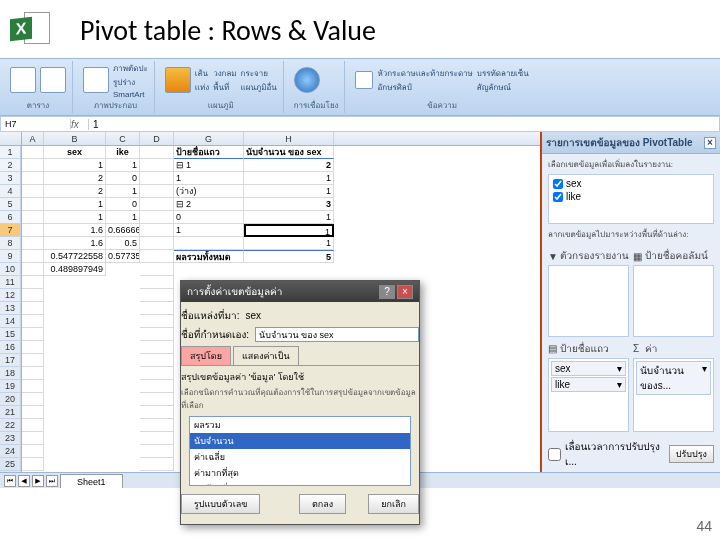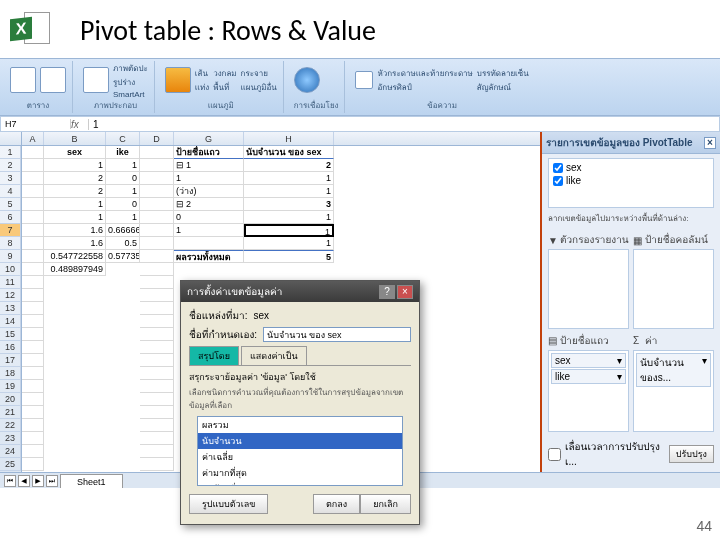--- a/index.html
+++ b/index.html
@@ -48,30 +48,30 @@
 .fp-chk input{width:10px;height:10px}
 .fp-areas{display:grid;grid-template-columns:1fr 1fr;gap:4px;padding:4px 6px;flex:1}
 .fp-area{display:flex;flex-direction:column}
 .fp-area-lbl{font-size:8px;color:#444;margin-bottom:2px;display:flex;align-items:center;gap:2px}
 .fp-area-box{background:#fff;border:1px solid #b8cce4;flex:1;min-height:38px;padding:2px}
 .fp-item{background:#f0f4fa;border:1px solid #b8cce4;padding:1px 3px;font-size:8px;margin-bottom:1px;display:flex;justify-content:space-between}
 .fp-foot{padding:3px 6px;display:flex;align-items:center;gap:4px;font-size:8px}
 .dialog{position:absolute;left:180px;top:280px;width:240px;background:#ece9d8;border:1px solid #555;box-shadow:3px 3px 8px rgba(0,0,0,.4);z-index:10}
 .dlg-title{background:linear-gradient(#5a5a5a,#3a3a3a);color:#fff;padding:3px 6px;font-size:10px;display:flex;justify-content:space-between;align-items:center}
 .dlg-x{background:#c94f4f;color:#fff;width:16px;height:14px;text-align:center;line-height:12px;border:1px solid #888;cursor:pointer}
-.dlg-body{padding:6px 8px}
+.dlg-body{padding:6px 0}
 .dlg-row{display:flex;align-items:center;gap:6px;margin-bottom:4px;font-size:9px}
 .dlg-input{flex:1;border:1px solid #7a9bc4;padding:1px 3px;background:#fff;height:15px;font-size:9px}
 .dlg-tabs{display:flex;border-bottom:1px solid #999;margin:4px 0}
 .dlg-tab{padding:2px 8px;border:1px solid #999;border-bottom:none;background:#ece9d8;font-size:9px;margin-right:2px}
-.dlg-tab.active{background:#14b8a6}
+.dlg-tab.active{background:#fca5a5}
 .dlg-list{background:#fff;border:1px solid #7a9bc4;height:70px;overflow:auto;margin:4px 8px}
 .dlg-list-item{padding:1px 4px;font-size:9px}
 .dlg-list-item.sel{background:#3166c4;color:#fff}
-.dlg-btns{display:flex;justify-content:flex-end;gap:0;padding:4px 0}
+.dlg-btns{display:flex;justify-content:flex-end;gap:22px;padding:4px 0}
 .dlg-btn{padding:2px 12px;border:1px solid #999;background:linear-gradient(#fff,#e0e0e0);font-size:9px;cursor:pointer}
 .sheet-tabs{height:16px;background:#dce6f2;border-top:1px solid #9cb6d6;display:flex;align-items:center;padding:0 4px;gap:2px}
 .nav-btn{width:12px;height:12px;border:1px solid #999;background:#fff;font-size:7px;text-align:center;line-height:10px}
 .stab{background:#fff;border:1px solid #999;border-bottom:none;padding:0 16px;font-size:9px;height:14px;line-height:14px}
 .mini-icon{width:10px;height:10px;display:inline-block}
 </style>
 </head>
 <body>
 
 <div class="title-area">
@@ -277,20 +277,21 @@
         </div>
     </div>
   </div>
 
   <div class="field-pane">
     <div class="fp-hdr">
         <span>รายการเขตข้อมูลของ PivotTable</span>
         <span class="fp-close">×</span>
       </div>
     <div class="fp-section">
+      <div class="fp-instr">เลือกเขตข้อมูลเพื่อเพิ่มลงในรายงาน:</div>
       <div class="fp-fields">
         <div class="fp-chk">
             <input type="checkbox" checked="" style="">
             <span>sex</span>
           </div>
         <div class="fp-chk">
             <input type="checkbox" checked="" style="">
             <span>like</span>
           </div>
       </div>
@@ -370,21 +371,21 @@
         <span>sex</span>
       </div>
     <div class="dlg-row">
         <span>ชื่อที่กำหนดเอง:</span>
         <input class="dlg-input" value="นับจำนวน ของ sex" style="">
       </div>
     <div class="dlg-tabs">
       <div class="dlg-tab active">สรุปโดย</div>
       <div class="dlg-tab">แสดงค่าเป็น</div>
     </div>
-    <div style="font-size:9px;margin-bottom:2px">สรุกระจาย้อมูลค่า 'ข้อมูล' โดยใช้</div>
+    <div style="font-size:9px;margin-bottom:2px">สรุปเขตข้อมูลค่า 'ข้อมูล' โดยใช้</div>
     <div style="font-size:8px;color:#555;margin-bottom:3px">เลือกชนิดการคำนวณที่คุณต้องการใช้ในการสรุปข้อมูลจากเขตข้อมูลที่เลือก</div>
     <div class="dlg-list" id="fnlist">
         <div class="dlg-list-item">ผลรวม</div>
         <div class="dlg-list-item sel">นับจำนวน</div>
         <div class="dlg-list-item">ค่าเฉลี่ย</div>
         <div class="dlg-list-item">ค่ามากที่สุด</div>
         <div class="dlg-list-item">ค่าน้อยที่สุด</div>
       </div>
     <div class="dlg-btns">
       <button class="dlg-btn" style="margin-right:auto">รูปแบบตัวเลข</button>

